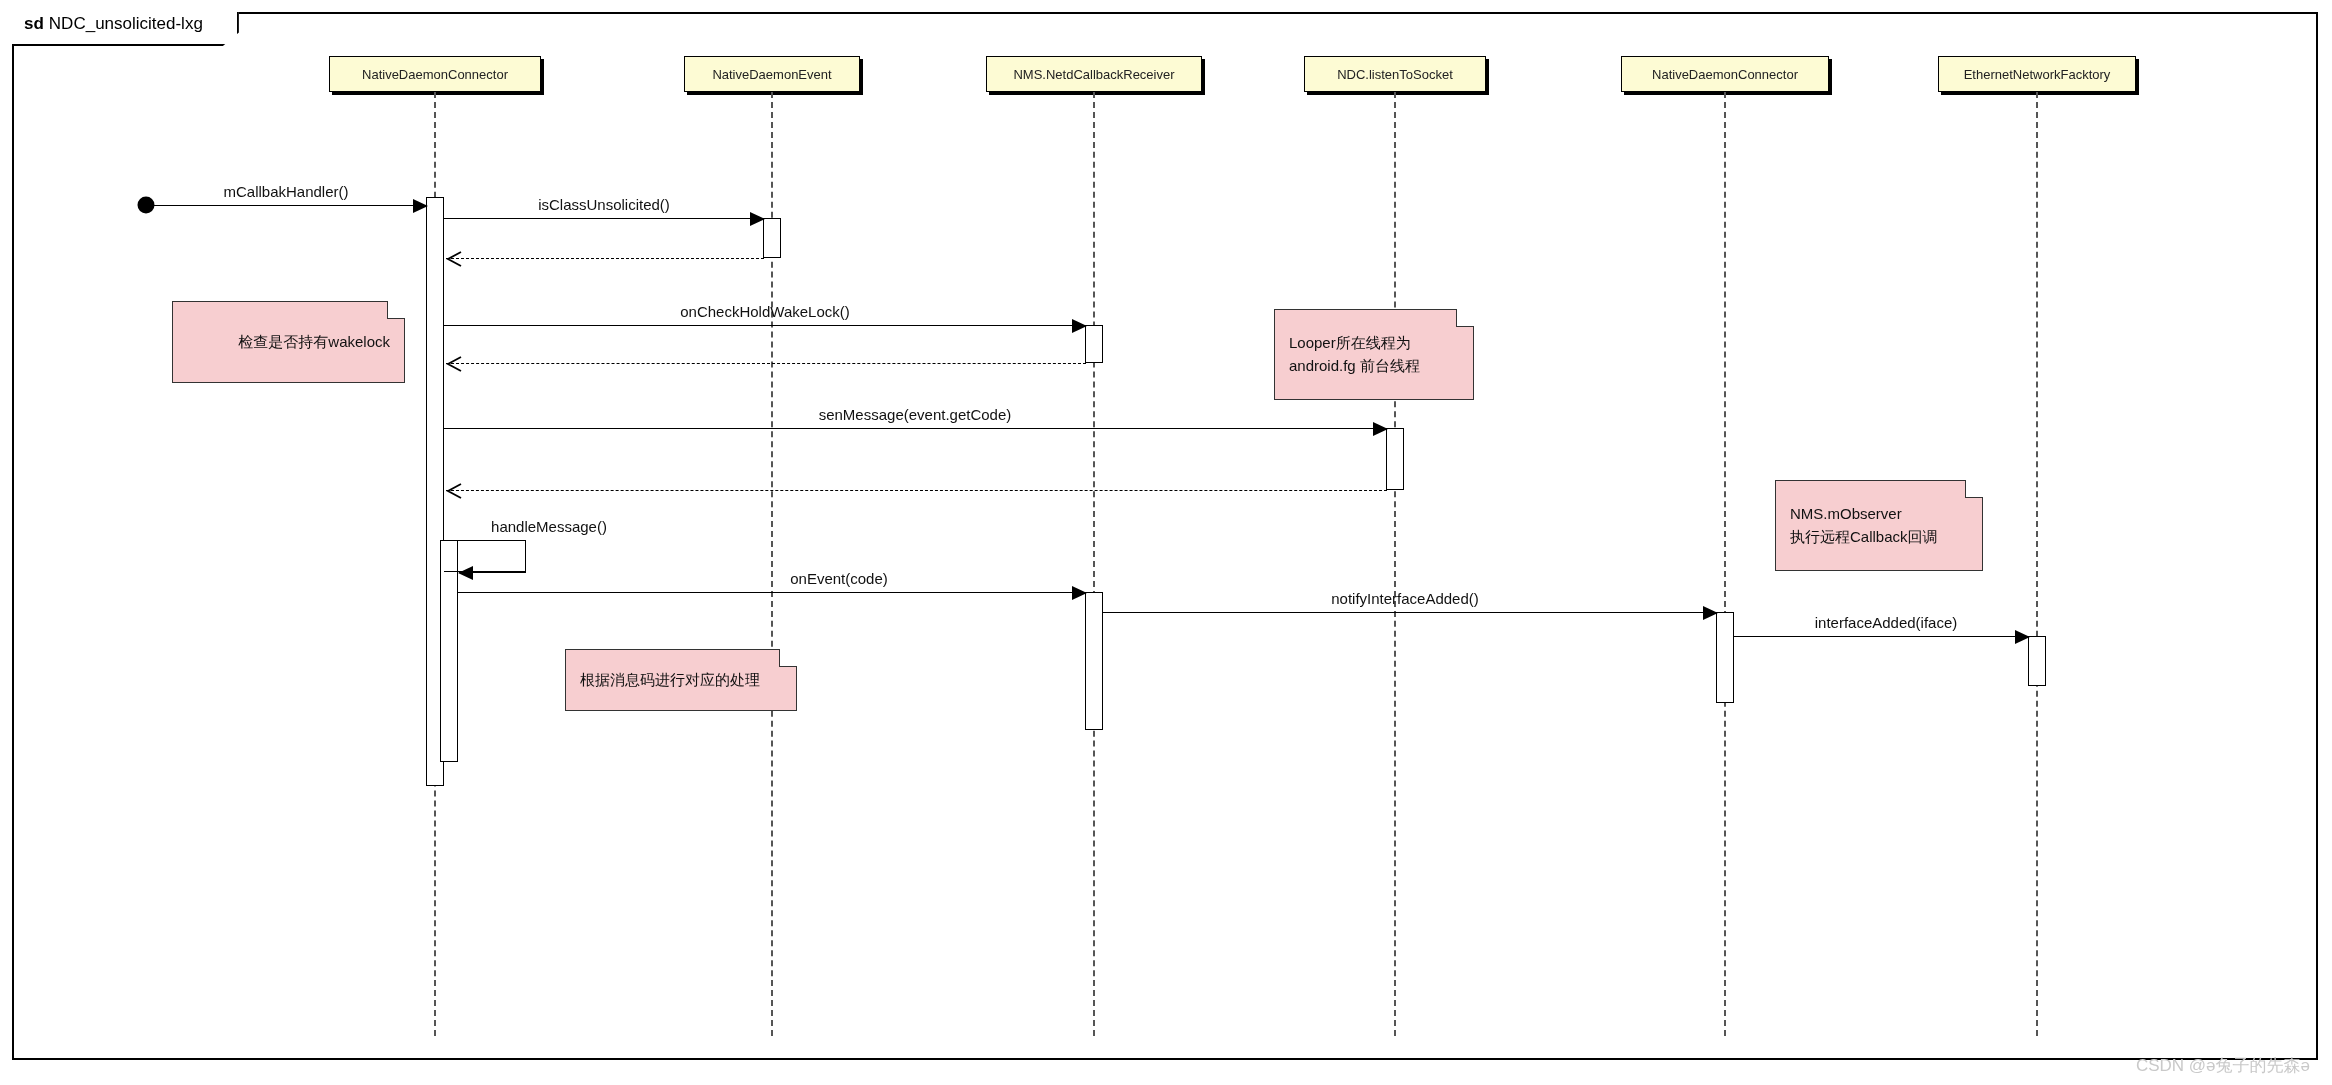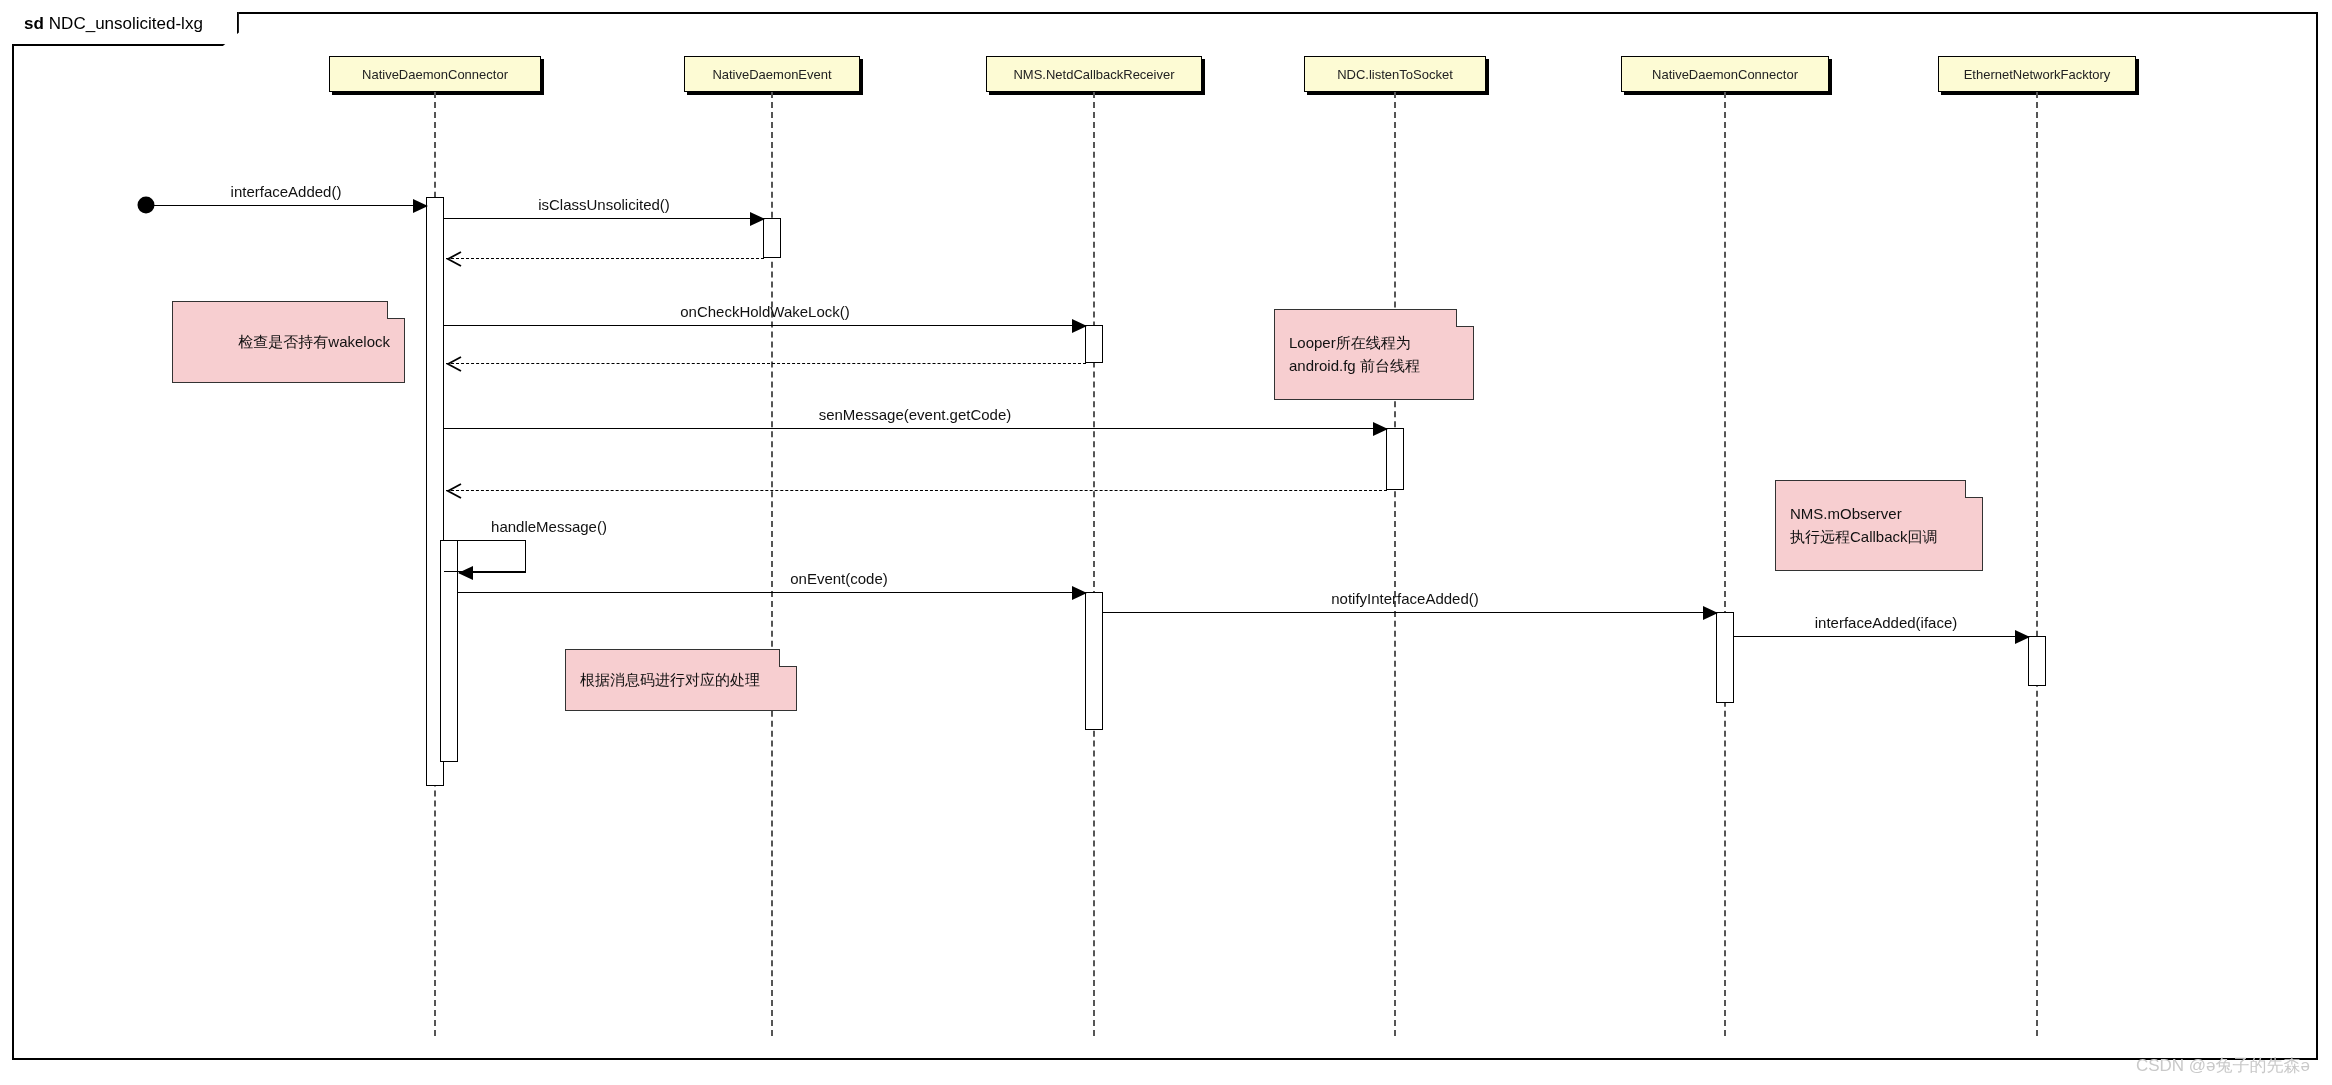--- a/index.html
+++ b/index.html
@@ -233,21 +233,21 @@
 
   <div class="activation" style="left:1725px; top:612px; height:91px;"></div>
 
   <div class="activation" style="left:2037px; top:636px; height:50px;"></div>
 
   <div class="start-dot" style="left:146px; top:205px;"></div>
 
   <div class="msg" style="left:146px; top:205px; width:281px;">
     <span class="arrow-head solid-right"></span>
   </div>
-  <div class="msg-label" style="left:286px; top:183px;">interfaceAdded()</div>
+  <div class="msg-label" style="left:286px; top:183px;">mCallbakHandler()</div>
 
   <div class="msg" style="left:444px; top:218px; width:320px;">
     <span class="arrow-head solid-right"></span>
   </div>
   <div class="msg-label" style="left:604px; top:196px;">isClassUnsolicited()</div>
 
   <div class="msg dashed" style="left:446px; top:258px; width:318px;">
     <svg class="arrow-open-left" viewBox="0 0 16 16">
       <polyline points="15,1 2,8 15,15" fill="none" stroke="#000000" stroke-width="1.8"></polyline>
     </svg>

